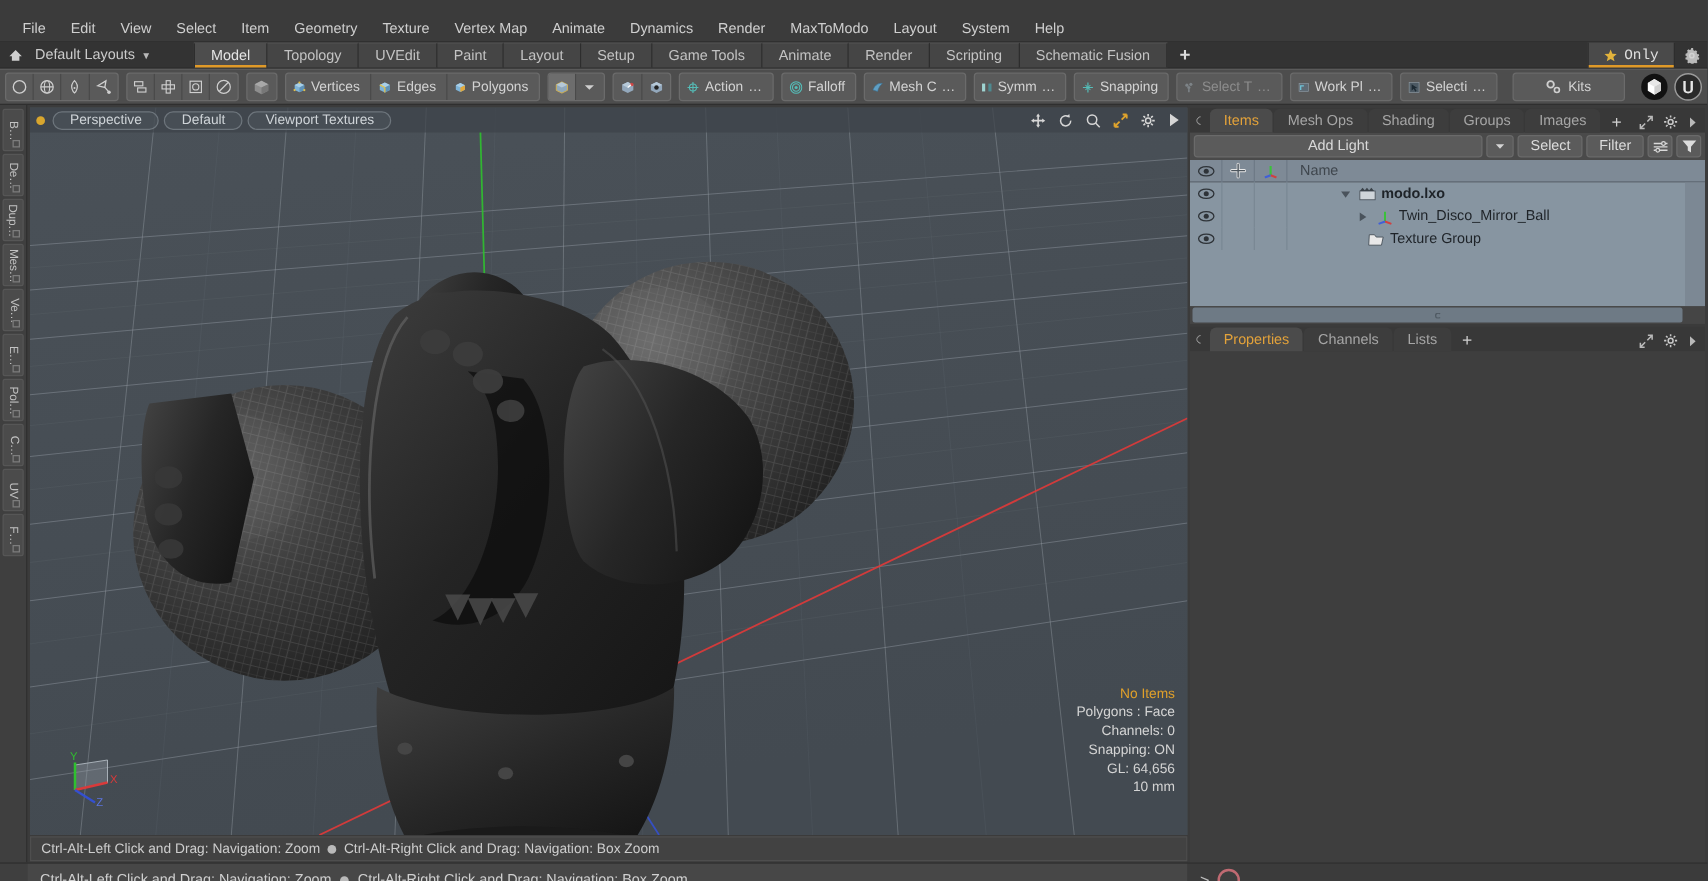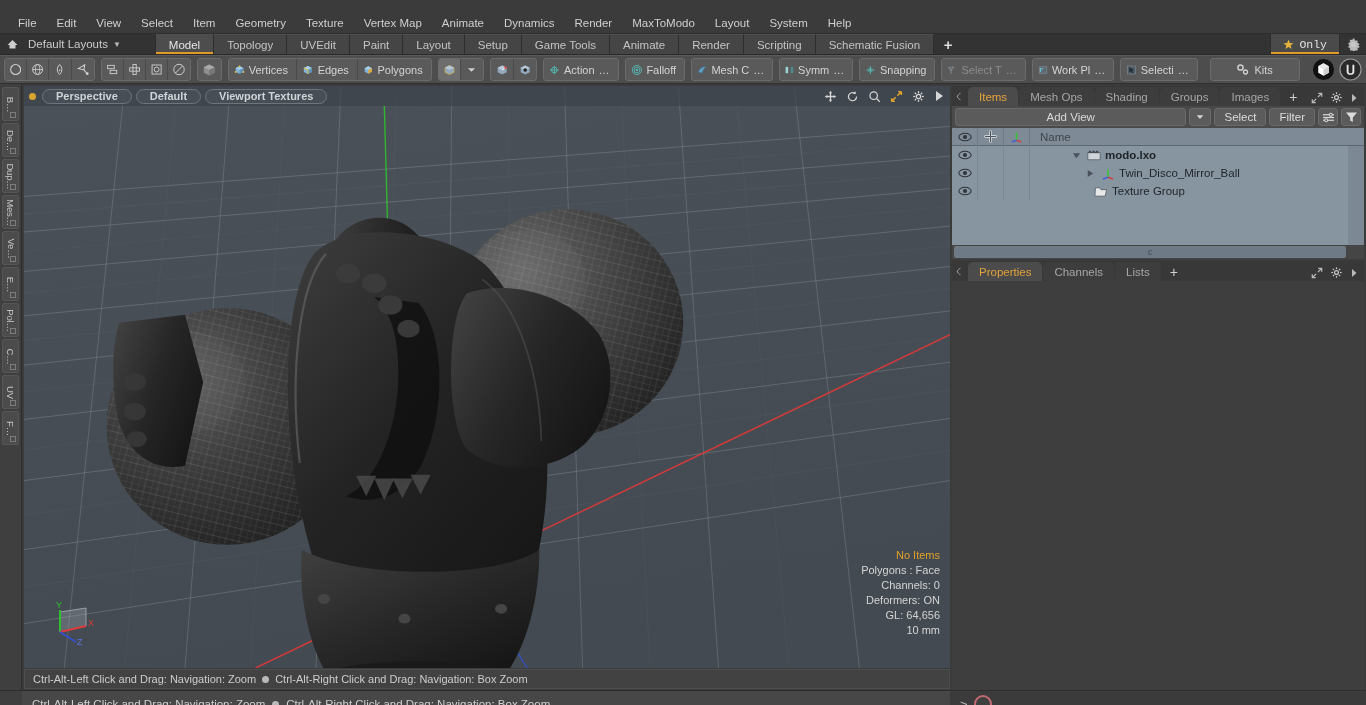--- a/index.html
+++ b/index.html
@@ -115,21 +115,20 @@
   
   .vpcol { flex: 1; display: flex; flex-direction: column; min-width: 0; background:#3b3b3b; }
   .viewport {
     flex: 1; position: relative; margin: 2px 0 0 2px; overflow: hidden;
     background: #474e55;
   }
   .vp-header {
     position: absolute; top: 0; left: 0; right: 0; height: 20px; z-index: 6;
     display: flex; align-items: center; padding-left: 5px; gap: 4px;
     background: rgba(61,67,73,0.72);
-    font-weight: bold;
   }
   .vp-dot { width: 7px; height: 7px; border-radius: 50%; background: #d8a62e; margin-right: 2px; }
   .vp-pill {
     height: 15px; padding: 0 13px; display: flex; align-items: center;
     border: 1px solid #6d757c; border-radius: 8px; color: #cfd4d8;
     font-size: 11px; background: rgba(80,88,96,0.45); white-space: nowrap;
   }
   .vp-hdr-icons {
     position: absolute; right: 6px; top: 0; height: 20px; display: flex;
     align-items: center; gap: 9px;
@@ -827,21 +826,21 @@
                   <path d="M2 1 L9 6 L2 11 Z" fill="#d6d6d6"></path>
                 </svg>
             </span>
           </div>
         </div>
 
         <div class="vp-stats">
           <div class="hl">No Items</div>
           <div>Polygons : Face</div>
           <div>Channels: 0</div>
-          <div>Deformers: ON</div>
+          <div>Snapping: ON</div>
           <div>GL: 64,656</div>
           <div>10 mm</div>
         </div>
 
         <div class="vp-gizmo">
           <svg width="52" height="48" viewBox="0 0 52 48">
             <path d="M10 34 L10 14 L36 10 L36 28 Z" fill="#9aa3ab" fill-opacity="0.35" stroke="#b4bcc4" stroke-width="0.7"></path>
             <line x1="10" y1="34" x2="10" y2="12" stroke="#2fc02f" stroke-width="2"></line>
             <line x1="10" y1="34" x2="36" y2="28" stroke="#d93a3a" stroke-width="2"></line>
             <line x1="10" y1="34" x2="26" y2="44" stroke="#3450d0" stroke-width="2"></line>
@@ -897,21 +896,21 @@
             </span>
             <span>
               <svg width="8" height="10" viewBox="0 0 8 10">
                   <path d="M2 1 L6.5 5 L2 9 Z" fill="#b9b9b9"></path>
                 </svg>
             </span>
           </div>
         </div>
 
         <div class="pane-toolrow">
-          <div class="additem">Add View</div>
+          <div class="additem">Add Light</div>
           <div class="additem-arrow">
             <svg width="10" height="10" viewBox="0 0 12 12">
                 <path d="M2 4 L6 8.5 L10 4 Z" fill="#d4d4d4"></path>
               </svg>
           </div>
           <div class="smallbtn">Select</div>
           <div class="smallbtn">Filter</div>
           <div class="iconbtn">
             <svg width="13" height="11" viewBox="0 0 14 12">
                 <g stroke="#d9d9d9" stroke-width="1.3">

